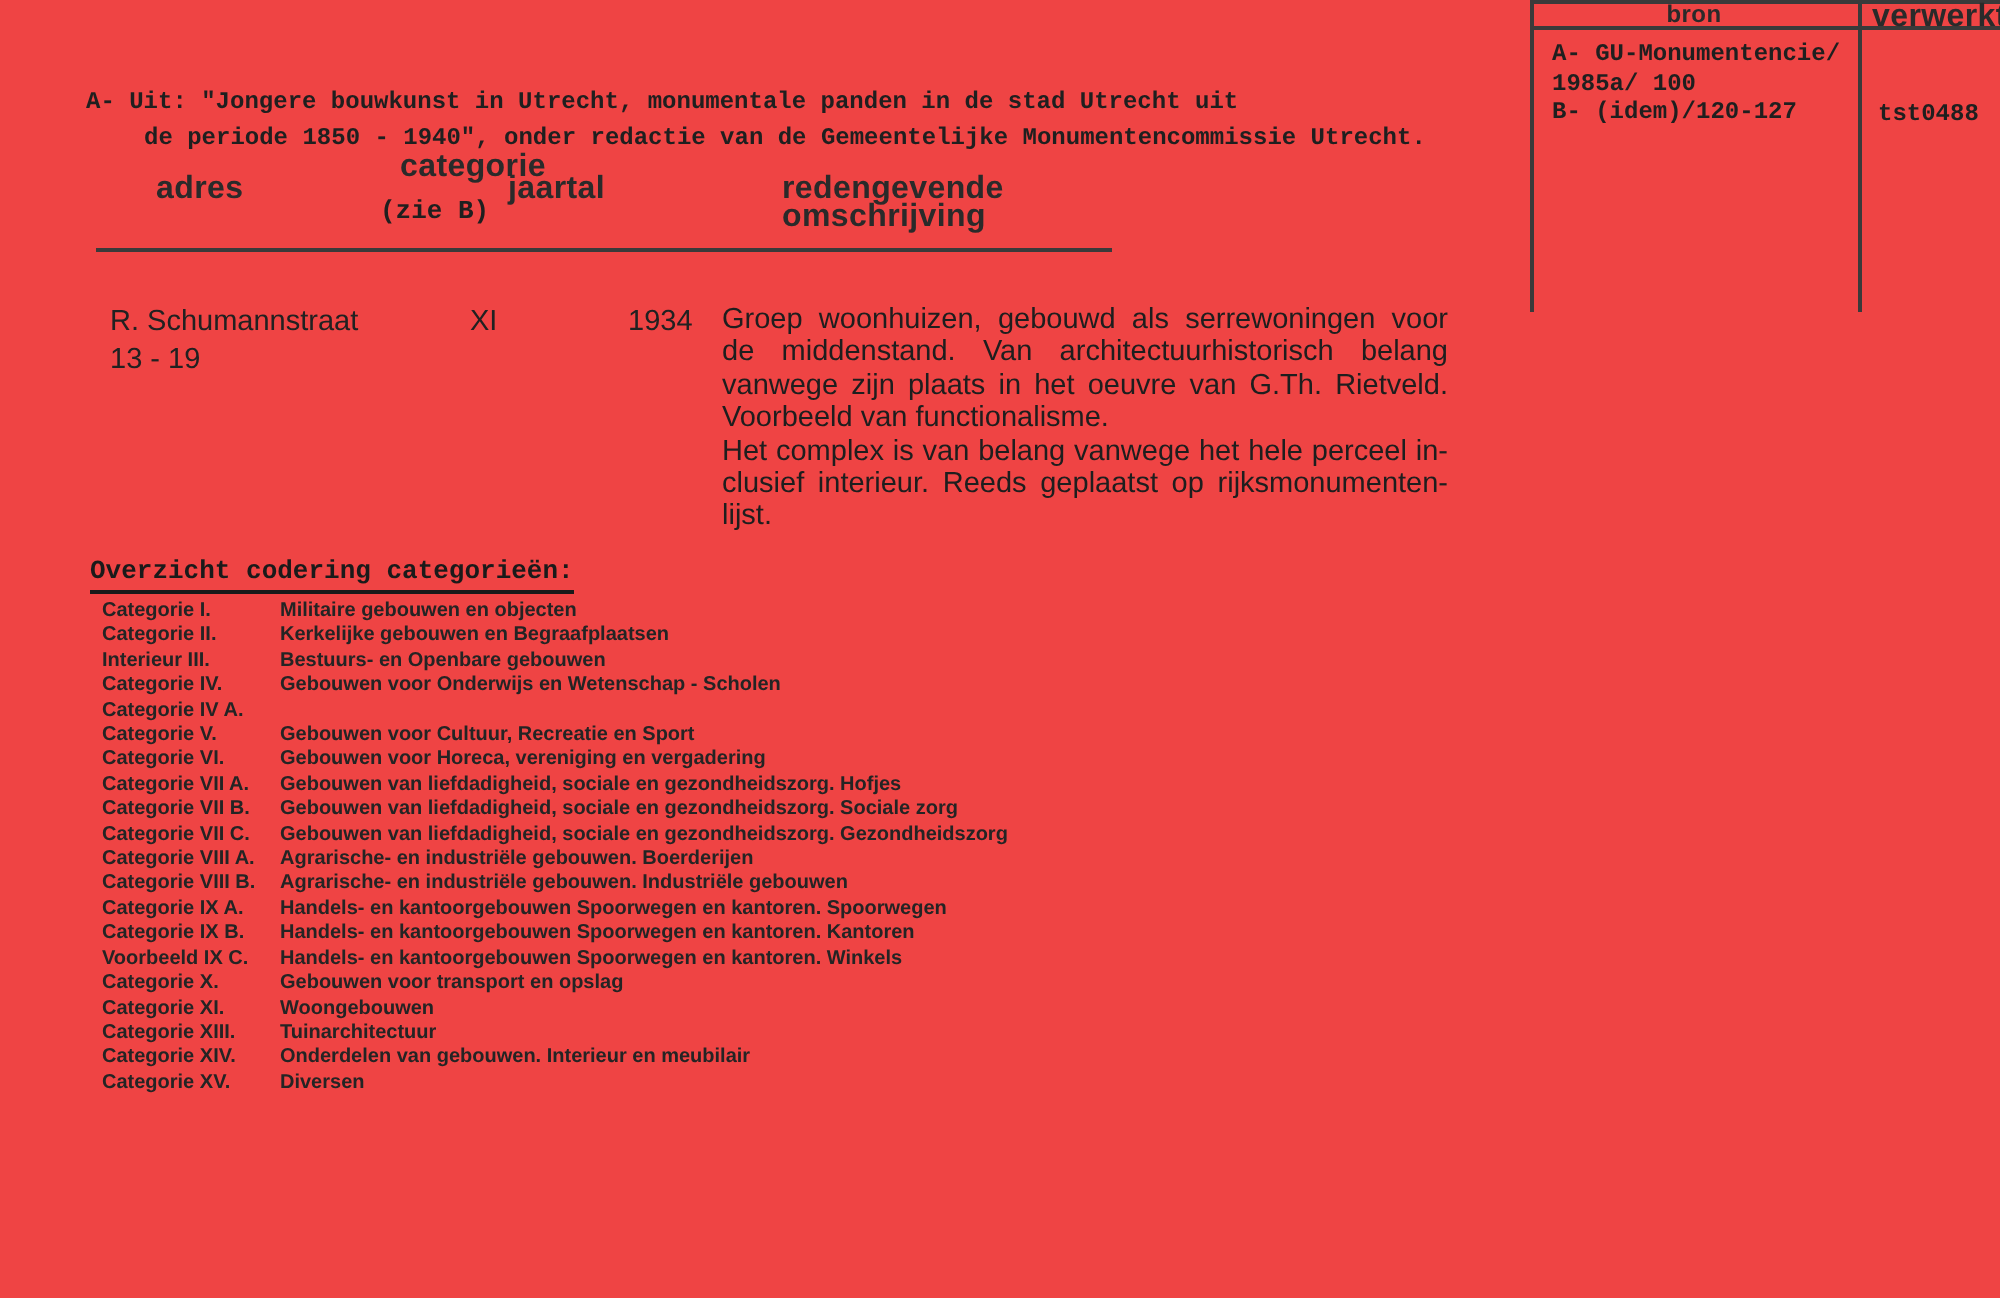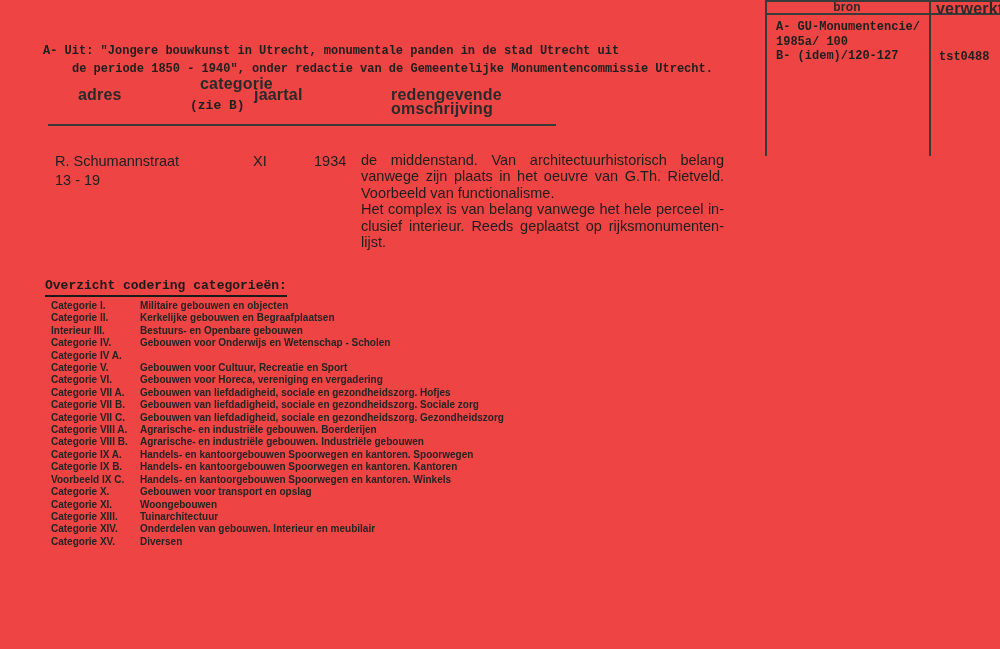--- a/index.html
+++ b/index.html
@@ -104,24 +104,25 @@
     <div class="abs tw tw-lg" style="left:190px;top:98px;">(zie B)</div>
     <div class="abs hdr" style="left:254px;top:86px;">jaartal</div>
     <div class="abs hdr" style="left:391px;top:86px;text-align:right;">redengevende</div>
     <div class="abs hdr" style="left:391px;top:100px;">omschrijving</div>
     <div class="abs rule" style="left:48px;top:124px;width:508px;height:2px;"></div>
   </div>
 
   <div>
     <div class="abs body-txt" style="left:55px;top:153px;">R. Schumannstraat</div>
     <div class="abs body-txt" style="left:55px;top:172px;">13 - 19</div>
-    <div class="abs body-txt" style="left:253px;top:153px;">XI</div>
+    <div class="abs body-txt" style="left:235px;top:153px;">XI</div>
     <div class="abs body-txt" style="left:314px;top:153px;">1934</div>
 
     <div class="abs desc" style="left:361px;top:152px;">
+      <div class="dline just">Groep woonhuizen, gebouwd als serrewoningen voor</div>
       <div class="dline just">de middenstand. Van architectuurhistorisch belang</div>
       <div class="dline just">vanwege zijn plaats in het oeuvre van G.Th. Rietveld.</div>
       <div class="dline">Voorbeeld van functionalisme.</div>
       <div class="dline just">Het complex is van belang vanwege het hele perceel in-</div>
       <div class="dline just">clusief interieur. Reeds geplaatst op rijksmonumenten-</div>
       <div class="dline">lijst.</div>
     </div>
   </div>
 
   <div class="abs heading-tw" style="left:45px;top:278px;">Overzicht codering categorieën:</div>

